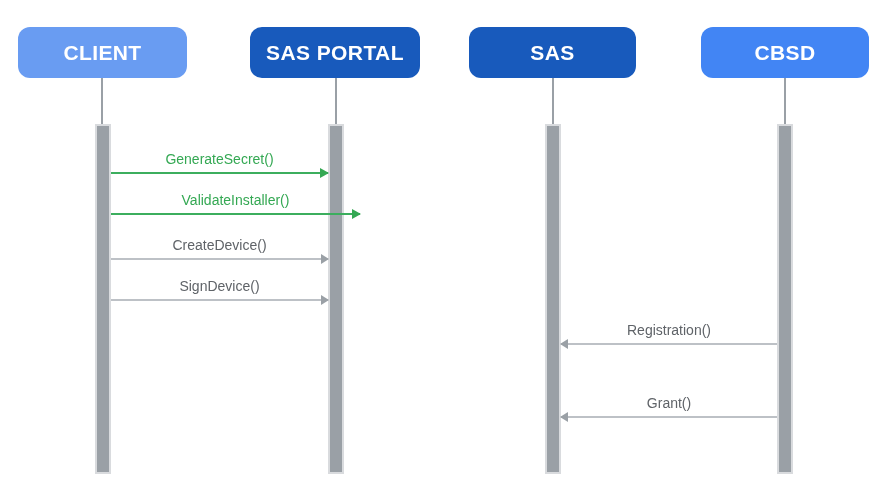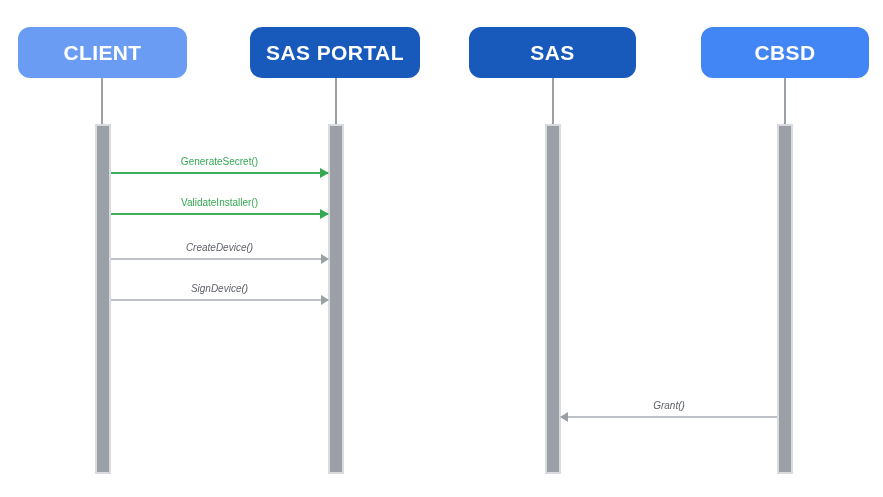--- a/index.html
+++ b/index.html
@@ -58,36 +58,36 @@
   .act-client     { left: 95px; }
   .act-sas-portal { left: 328px; }
   .act-sas        { left: 545px; }
   .act-cbsd       { left: 777px; }
 
   
   .message { position: absolute; height: 30px; }
   .grp-left  { left: 111px; width: 217px; }
   .grp-right { left: 561px; width: 216px; }
   .msg-1 { top: 144px; }
-  .msg-2 { top: 185px; }
+  .msg-2 { top: 185px; padding-left: 32px; }
   .msg-3 { top: 230px; }
   .msg-4 { top: 271px; }
   .msg-5 { top: 315px; }
   .msg-6 { top: 357px; margin-top: 31px; }
 
   .msg-label {
     position: absolute;
     left: 0; right: 0;
     bottom: 7px;
     text-align: center;
-    font-size: 10px;
+    font-size: 14px;
     white-space: nowrap;
   }
   .green .msg-label { color: #34A853; }
-  .gray  .msg-label { color: #5F6368; font-style: italic; }
+  .gray  .msg-label { color: #5F6368; }
 
   .msg-line {
     position: absolute;
     left: 0; right: 0;
     bottom: 0;
     height: 2px;
   }
   .green .msg-line { background: #3CAE5E; }
   .gray  .msg-line { background: #BDC1C6; }
 
@@ -135,18 +135,22 @@
   </div>
   <div class="message grp-left gray arrow-right msg-3">
     <div class="msg-label">CreateDevice()</div>
     <div class="msg-line"></div>
   </div>
   <div class="message grp-left gray arrow-right msg-4">
     <div class="msg-label">SignDevice()</div>
     <div class="msg-line"></div>
   </div>
 
+  <div class="message grp-right gray arrow-left msg-5">
+    <div class="msg-label">Registration()</div>
+    <div class="msg-line"></div>
+  </div>
   <div class="message grp-right gray arrow-left msg-6">
     <div class="msg-label">Grant()</div>
     <div class="msg-line"></div>
   </div>
 
 </div>
 
 </body></html>

